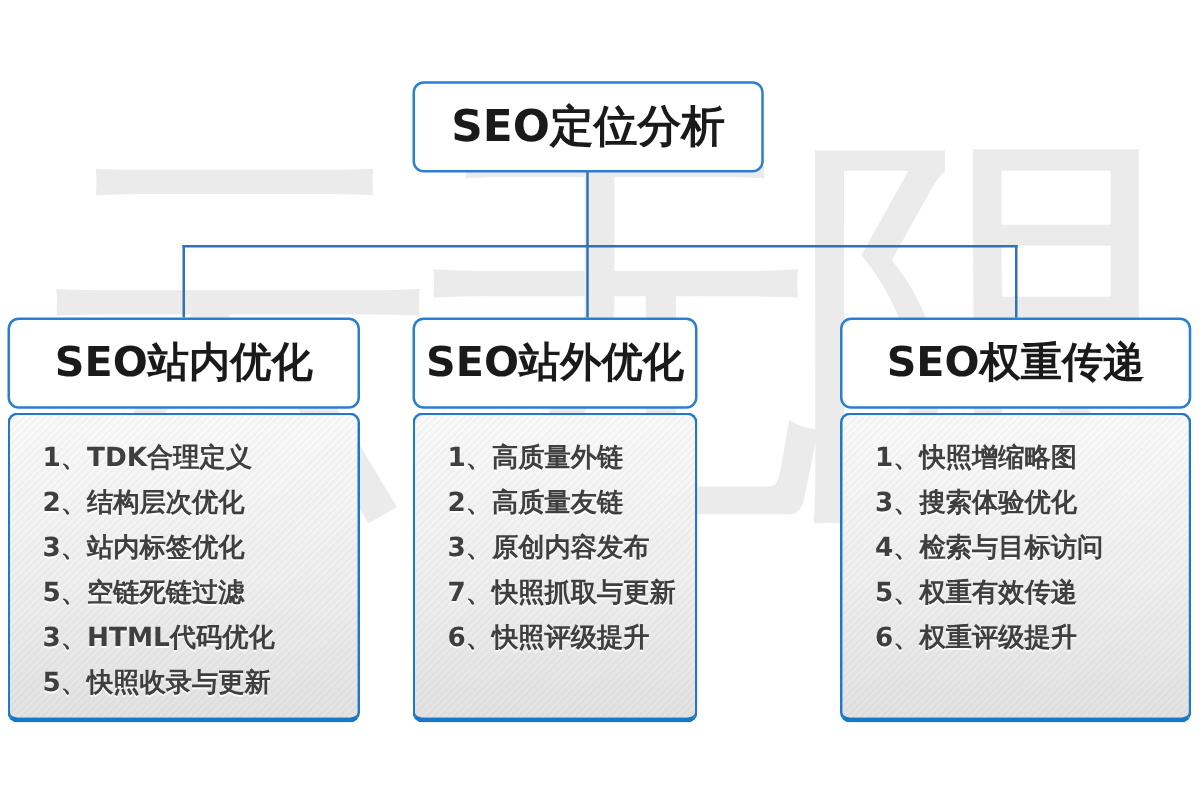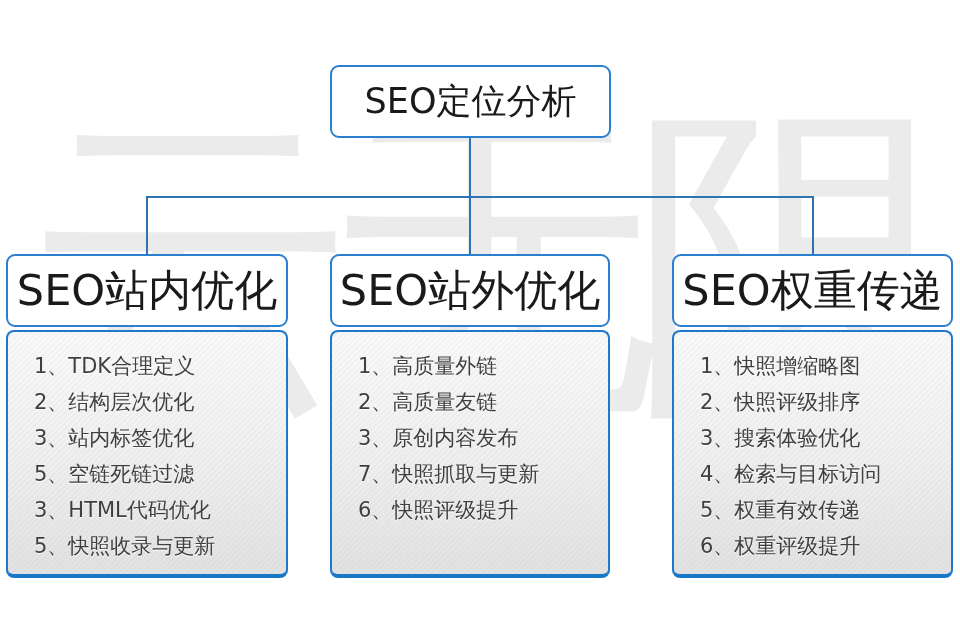--- a/index.html
+++ b/index.html
@@ -46,57 +46,59 @@
     position: absolute;
     background: #ffffff;
     border: 2px solid #2b7fd0;
     border-radius: 9px;
     display: flex;
     align-items: center;
     justify-content: center;
     color: #1a1a1a;
     z-index: 2;
     box-sizing: border-box;
+    font-weight: bold;
   }
   .node.root {
     left: 330px; top: 65px;
     width: 281px; height: 73px;
     font-size: 35px;
   }
   .node.header {
     top: 0; left: 0; right: 0;
     height: 73px;
-    font-size: 43px;
+    font-size: 33px;
     position: absolute;
   }
 
   
   .column {
     position: absolute;
     top: 254px;
     height: 330px;
     z-index: 2;
   }
   #col-0 { left: 6px;   width: 282px; }
-  #col-1 { left: 330px; width: 280px; }
+  #col-1 { left: 330px; width: 228px; }
   #col-2 { left: 672px; width: 281px; }
 
   .panel {
     position: absolute;
     left: 0; right: 0;
     top: 76px;
     height: 248px;
     box-sizing: border-box;
     border: 2px solid #1f78cb;
     border-bottom: 4px solid #1878c8;
     border-radius: 8px;
     background:
       repeating-linear-gradient(135deg, rgba(0,0,0,0.025) 0 2px, rgba(0,0,0,0) 2px 4px),
       linear-gradient(180deg, #fafafa 0%, #efefef 55%, #e2e2e2 100%);
     padding: 16px 8px 0 26px;
+    font-weight: bold;
   }
   .item {
     font-size: 21px;
     line-height: 36px;
     color: #3f3f3f;
     text-shadow: 0 1px 0 rgba(255,255,255,0.85);
     white-space: nowrap;
   }
 </style>
 </head>
@@ -134,21 +136,20 @@
       <div class="item">3、原创内容发布</div>
       <div class="item">7、快照抓取与更新</div>
       <div class="item">6、快照评级提升</div>
     </div>
   </div>
 
   <div class="column" id="col-2">
     <div class="node header">SEO权重传递</div>
     <div class="panel">
       <div class="item">1、快照增缩略图</div>
-      <div class="item">2、快照评级排序</div>
       <div class="item">3、搜索体验优化</div>
       <div class="item">4、检索与目标访问</div>
       <div class="item">5、权重有效传递</div>
       <div class="item">6、权重评级提升</div>
     </div>
   </div>
 
 </div>
 
 </body></html>

